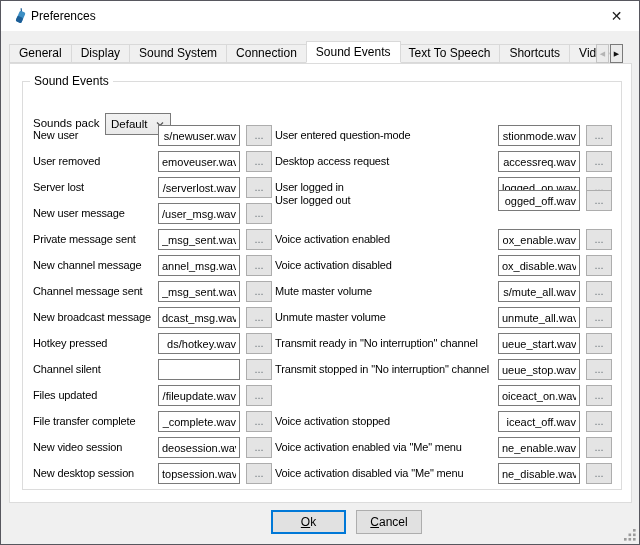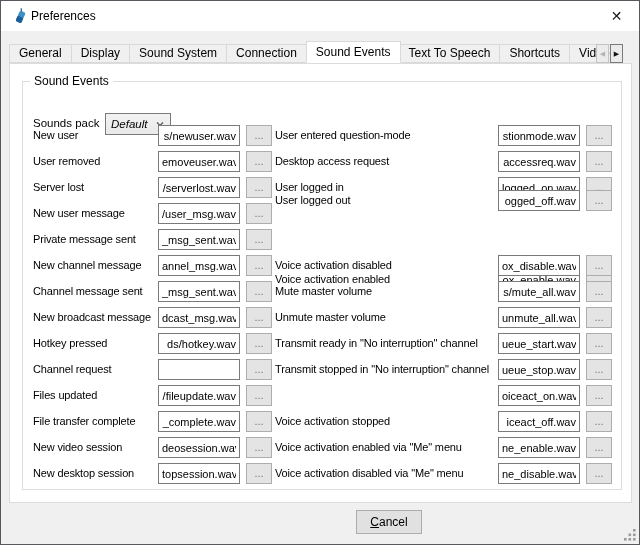--- a/index.html
+++ b/index.html
@@ -26,21 +26,21 @@
   .tab-scroll .sbtn.disabled{color:#b4b4b4;border-color:#c3c3c3;}
   .tab-scroll .sbtn.enabled{color:#111;border-color:#7a7a7a;margin-left:1px;}
   
   .pane{position:absolute;left:8px;top:62px;width:623px;height:440px;background:#ffffff;border:1px solid #dcdcdc;z-index:1;}
   
   .groupbox{position:absolute;left:12px;top:17px;width:600px;height:409px;border:1px solid #dcdcdc;}
   .groupbox-label{position:absolute;left:7px;top:-8px;background:#ffffff;padding:0 4px;font-size:12px;}
   
   .packrow{position:absolute;left:0;top:15px;height:22px;width:100%;margin-top:16px;}
   .packrow .lbl{position:absolute;left:10px;top:4px;font-size:11.5px;}
-  .combo{position:absolute;left:82px;top:0;width:66px;height:22px;border:1px solid #7a7a7a;background:linear-gradient(#f2f2f2,#e9e9e9);font-size:11.5px;display:flex;align-items:center;padding:0 5px;font-style:italic;}
+  .combo{position:absolute;left:82px;top:0;width:66px;height:22px;border:1px solid #7a7a7a;background:linear-gradient(#f2f2f2,#e9e9e9);font-size:11.5px;display:flex;align-items:center;padding:0 5px;}
   .combo .combo-text{flex:1;}
   .combo .chev{width:10px;height:10px;flex:0 0 auto;}
   
   .rows{position:absolute;left:0;top:0;width:100%;height:100%;}
   .row{position:absolute;left:0;height:21px;width:100%;}
   .ev-label{position:absolute;top:4px;font-size:11px;letter-spacing:-0.15px;white-space:nowrap;}
   .ev-label.l{left:10px;} .ev-label.r{left:252px;}
   .field{position:absolute;top:0;width:82px;height:21px;border:1px solid #7a7a7a;background:#fff;font-family:"Liberation Sans",sans-serif;font-size:11px;text-align:right;padding:0 3px;outline:none;}
   .field.l{left:135px;} .field.r{left:475px;}
   .browse{position:absolute;top:0;width:26px;height:21px;background:#e4e4e4;border:1px solid #adadad;color:#70797f;font-size:11px;line-height:17px;text-align:center;padding:0;}
@@ -145,21 +145,21 @@
             <span class="ev-label l">New broadcast message</span>
             <input class="field l" type="text" value="dcast_msg.wav" style="">
             <button class="browse l">...</button>
           </div>
           <div class="row" style="top: 251px;">
             <span class="ev-label l">Hotkey pressed</span>
             <input class="field l" type="text" value="ds/hotkey.wav" style="">
             <button class="browse l">...</button>
           </div>
           <div class="row" style="top: 277px;">
-            <span class="ev-label l">Channel request</span>
+            <span class="ev-label l">Channel silent</span>
             <input class="field l" type="text" value="" style="">
             <button class="browse l">...</button>
           </div>
           <div class="row" style="top: 303px;">
             <span class="ev-label l">Files updated</span>
             <input class="field l" type="text" value="/fileupdate.wav" style="">
             <button class="browse l">...</button>
           </div>
           <div class="row" style="top: 329px;">
             <span class="ev-label l">File transfer complete</span>
@@ -189,21 +189,21 @@
           <div class="row" style="top: 95px;">
             <span class="ev-label r">User logged in</span>
             <input class="field r" type="text" value="logged_on.wav" style="">
             <button class="browse r">...</button>
           </div>
           <div class="row" style="top: 108px;">
             <span class="ev-label r">User logged out</span>
             <input class="field r" type="text" value="ogged_off.wav" style="">
             <button class="browse r">...</button>
           </div>
-          <div class="row" style="top: 147px; margin-top: 40px;">
+          <div class="row" style="top: 147px;">
             <span class="ev-label r">Voice activation enabled</span>
             <input class="field r" type="text" value="ox_enable.wav" style="">
             <button class="browse r">...</button>
           </div>
           <div class="row" style="top: 173px;">
             <span class="ev-label r">Voice activation disabled</span>
             <input class="field r" type="text" value="ox_disable.wav" style="">
             <button class="browse r">...</button>
           </div>
           <div class="row" style="top: 199px;">
@@ -242,20 +242,23 @@
           </div>
           <div class="row" style="top: 381px;">
             <span class="ev-label r">Voice activation disabled via "Me" menu</span>
             <input class="field r" type="text" value="ne_disable.wav" style="">
             <button class="browse r">...</button>
           </div>
         </div>
     </div>
   </div>
 
+  <button class="btn btn-ok">
+      <span class="btn-text">Ok</span>
+    </button>
   <button class="btn btn-cancel">
       <span class="btn-text">Cancel</span>
     </button>
 
   <svg class="grip" viewBox="0 0 14 14">
     <g fill="#9b9b9b">
       <rect x="10" y="10" width="2.6" height="2.6"></rect>
         <rect x="5.5" y="10" width="2.6" height="2.6"></rect>
         <rect x="1" y="10" width="2.6" height="2.6"></rect>
       <rect x="10" y="5.5" width="2.6" height="2.6"></rect>

